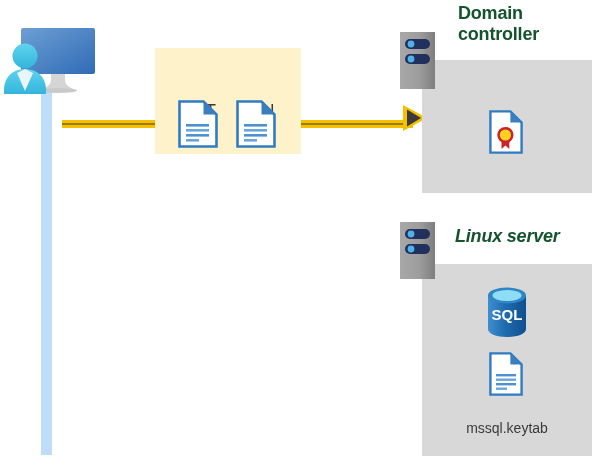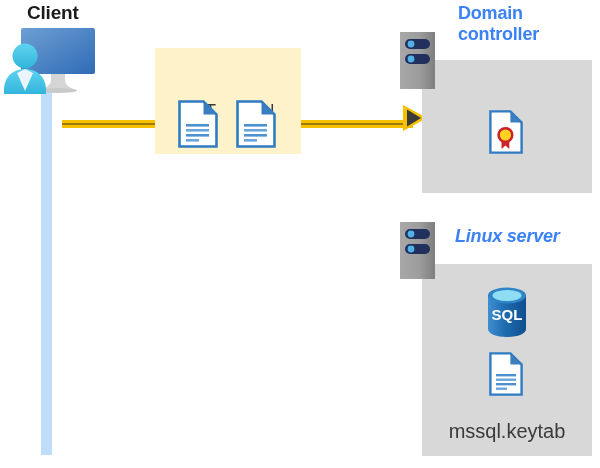--- a/index.html
+++ b/index.html
@@ -112,21 +112,21 @@
     height: 57px;
   }
   .rack-dc  { left: 400px; top: 32px; }
   .rack-lnx { left: 400px; top: 222px; }
 
   
   .panel-title {
     position: absolute;
     font-size: 18px;
     font-weight: bold;
-    color: #3b82f6;
+    color: #14532d;
     line-height: 1.18;
     white-space: pre-line;
     letter-spacing: -0.2px;
   }
   .title-dc  { left: 458px; top: 3px; }
   .title-lnx { left: 455px; top: 226px; font-style: italic; }
 
   
   .cert-icon {
     position: absolute;
@@ -148,33 +148,32 @@
     top: 352px;
     width: 34px;
     height: 44px;
   }
   .keytab-caption {
     position: absolute;
     left: 422px;
     top: 420px;
     width: 170px;
     text-align: center;
-    font-size: 20px;
+    font-size: 14px;
     color: #3a3a3a;
     white-space: nowrap;
   }
 </style>
 </head>
 <body>
 
 <div class="stage">
 
   <div class="lifeline"></div>
 
-  <div class="client-label">Client</div>
 
   <div class="client-icon">
     <svg viewBox="0 0 96 70" width="96" height="70" xmlns="http://www.w3.org/2000/svg">
       <defs>
         <linearGradient id="scr" x1="0" y1="0" x2="1" y2="1">
           <stop offset="0%" stop-color="#6d9fd4"></stop>
           <stop offset="100%" stop-color="#2f6bb5"></stop>
         </linearGradient>
         <linearGradient id="per" x1="0" y1="0" x2="0" y2="1">
           <stop offset="0%" stop-color="#5fd3ef"></stop>

